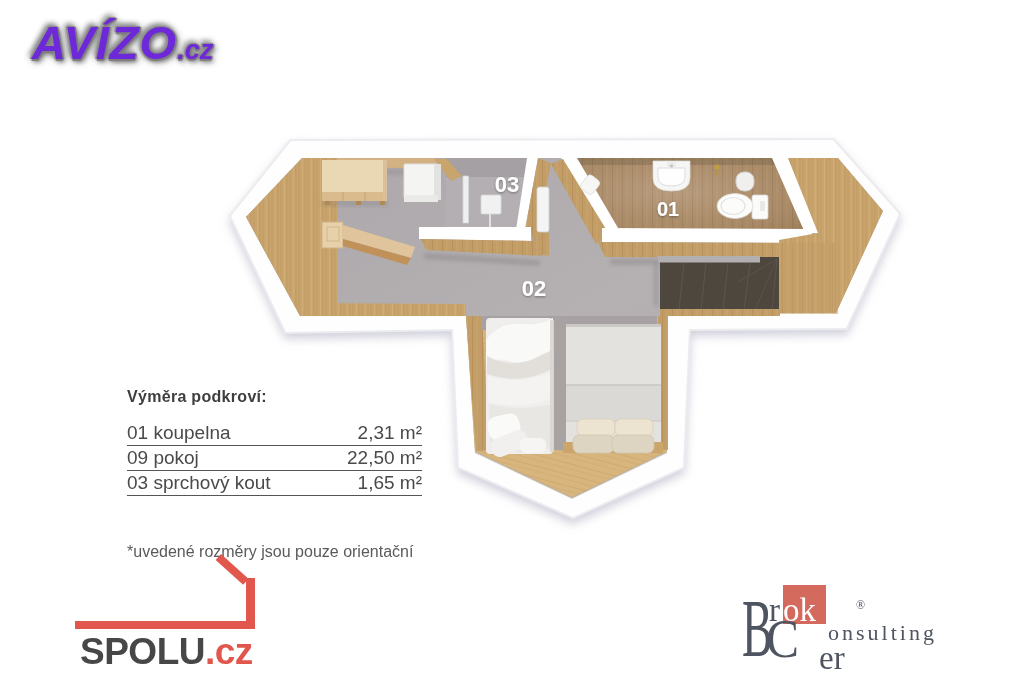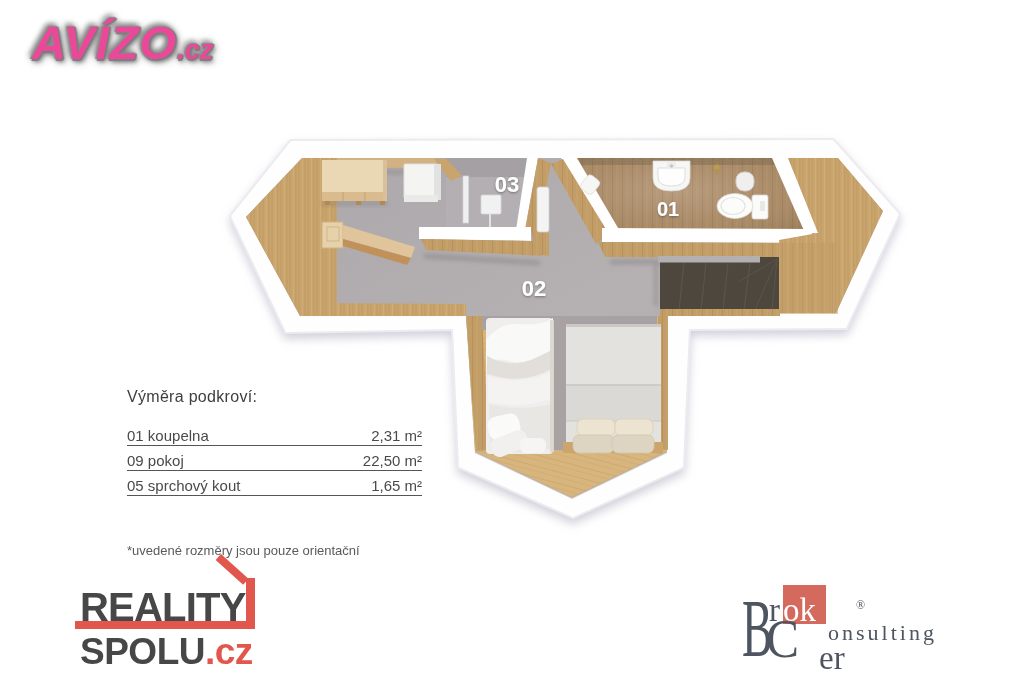--- a/index.html
+++ b/index.html
@@ -4,30 +4,30 @@
 <style>
   html,body{margin:0;padding:0;background:#fff;}
   #page{position:relative;width:1024px;height:683px;background:#fff;overflow:hidden;
         font-family:"Liberation Sans", sans-serif;}
   .abs{position:absolute;}
   .avz{left:32px;top:15px;font-weight:700;font-style:italic;font-size:47px;
         letter-spacing:1px;white-space:nowrap;}
   .avz .cz{font-size:27px;letter-spacing:0;}
   #avizo-sh1{color:#777;filter:blur(3px);transform:translate(-2px,-2px);opacity:.9;}
   #avizo-sh2{color:#8f8f8f;filter:blur(4px);transform:translate(2px,2px);opacity:.95;}
-  #avizo-tx{color:#ec4899;
+  #avizo-tx{color:#6d28d9;
       text-shadow:1.5px 0 1px #7d7d7d, -1.5px 0 1px #8d8d8d, 0 1.5px 1px #7d7d7d,
                   0 -1.5px 1px #8d8d8d, 1px 1px 1px #757575, -1px -1px 1px #939393,
                   2px 3px 4px rgba(115,115,115,.85), -2px -3px 5px rgba(135,135,135,.7);}
-  .t-title{left:127px;top:388px;font-size:16px;font-weight:400;color:#3e3e3e;letter-spacing:.3px;}
+  .t-title{left:127px;top:388px;font-size:16px;font-weight:700;color:#3e3e3e;letter-spacing:.3px;}
   .t-row{left:127px;width:295px;height:21px;border-bottom:1.6px solid #555;
-         font-size:15px;color:#4a4a4a;}
+         font-size:19px;color:#4a4a4a;}
   .t-row .l{position:absolute;left:0;bottom:1px;}
   .t-row .r{position:absolute;right:0;bottom:1px;}
-  .t-note{left:127px;top:543px;font-size:13px;color:#5a5a5a;}
+  .t-note{left:127px;top:543px;font-size:16px;color:#5a5a5a;}
   #rs-reality{left:80px;top:585px;font-size:40px;font-weight:700;color:#474747;letter-spacing:-0.8px;}
   #rs-spolu{left:80px;top:631px;font-size:37px;font-weight:700;color:#474747;letter-spacing:-0.5px;}
   #rs-spolu .cz{color:#e2574d;}
   .rs-red{background:#e2574d;}
   .bc-sq{left:783px;top:585px;width:43px;height:39px;background:#d4695e;}
   .bc-t{font-family:"Liberation Serif", serif;color:#4e5560;}
 </style>
 </head>
 <body>
 <div id="page">
@@ -248,28 +248,27 @@
       <span class="l">01 koupelna</span>
       <span class="r">2,31 m²</span>
     </div>
 
 <div class="abs t-row" style="top:449px">
       <span class="l">09 pokoj</span>
       <span class="r">22,50 m²</span>
     </div>
 
 <div class="abs t-row" style="top:474px">
-      <span class="l">05 sprchový kout</span>
+      <span class="l">03 sprchový kout</span>
       <span class="r">1,65 m²</span>
     </div>
 
 
 <div class="abs t-note">*uvedené rozměry jsou pouze orientační</div>
 
-<div class="abs" id="rs-reality">REALITY</div>
 <div class="abs" id="rs-spolu">SPOLU<span class="cz">.cz</span></div>
 
 <div class="abs rs-red" style="left:221px;top:554px;width:37px;height:8px;transform:rotate(42deg);transform-origin:0 0;"></div>
 
 <div class="abs rs-red" style="left:246px;top:578px;width:9px;height:51px;"></div>
 
 <div class="abs rs-red" style="left:75px;top:621px;width:180px;height:8px;"></div>
 
 <div class="abs bc-sq"></div>
 

